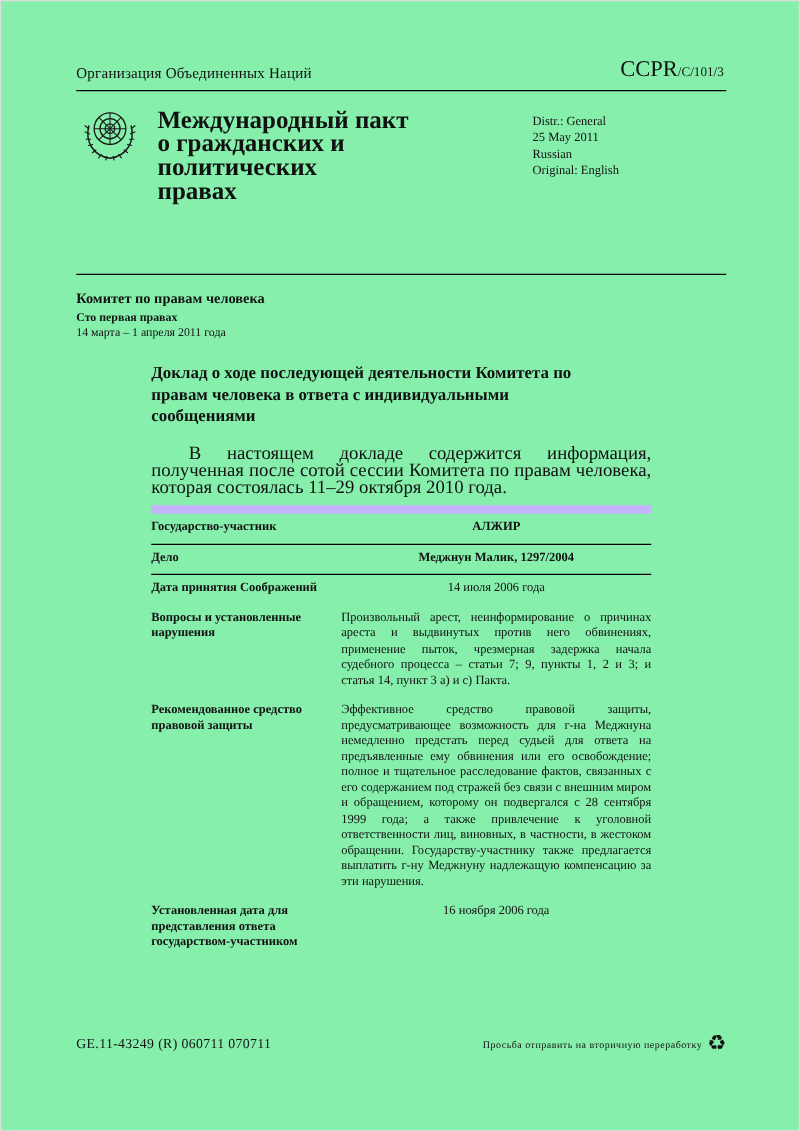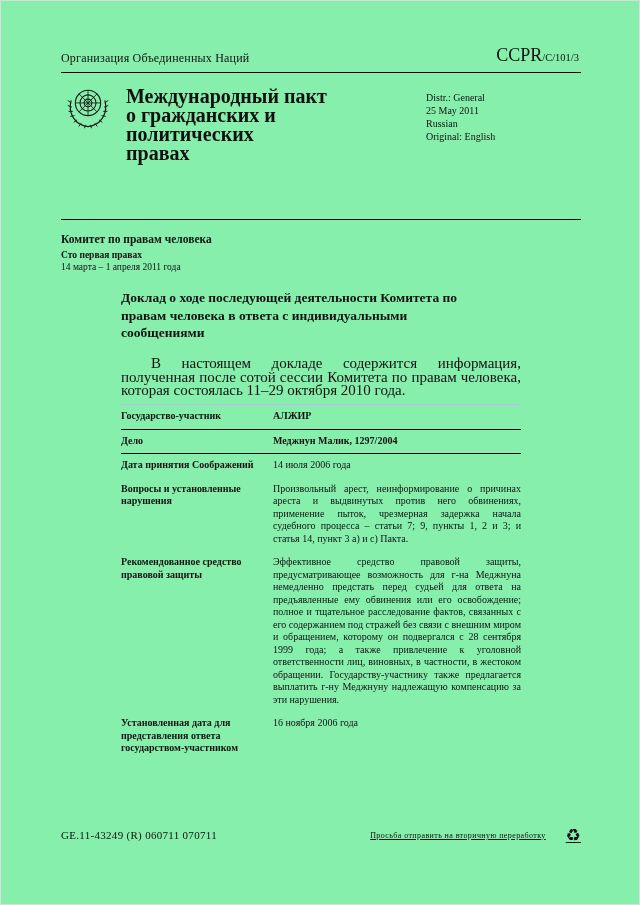--- a/index.html
+++ b/index.html
@@ -38,34 +38,34 @@
     font-weight:bold; font-size:13.5px; line-height:17.5px;
   }
   .report-intro {
     position:absolute; left:120px; top:356px; width:400px;
     font-size:15px; line-height:13.5px; text-align:justify; text-indent:30px;
   }
 
   
   .fu-table {
     position:absolute; left:120px; top:403px; width:400px;
-    border-top:1px solid #c4b5fd; font-size:10px; line-height:12.5px;
+    border-top:7px solid #c4b5fd; font-size:10px; line-height:12.5px;
   }
   .fu-row { display:flex; padding:5px 0 6px 0; }
   .fu-row.lined { border-bottom:1px solid #000; }
   .fu-label { width:152px; padding-right:10px; font-weight:bold; flex:none; }
-  .fu-value { flex:1; }
+  .fu-value { flex:1;text-align:center; }
   .fu-value.strong { font-weight:bold; }
   .fu-value.just { text-align:justify; }
 
   
   .footer-code { position:absolute; left:60px; top:828px; font-size:11px; letter-spacing:.3px; }
   .recycle-wrap {
     position:absolute; right:58px; top:826px;
-    display:flex; align-items:center; gap:20px;text-decoration:underline;
+    display:flex; align-items:center; gap:4px;
   }
   .recycle-text { font-size:8px; letter-spacing:.4px; }
   .recycle-glyph { font-size:17px; line-height:17px; font-family:"DejaVu Sans",sans-serif; }
 </style>
 </head>
 <body>
 
 <div class="page">
 
   <div class="org-name">Организация Объединенных Наций</div>

